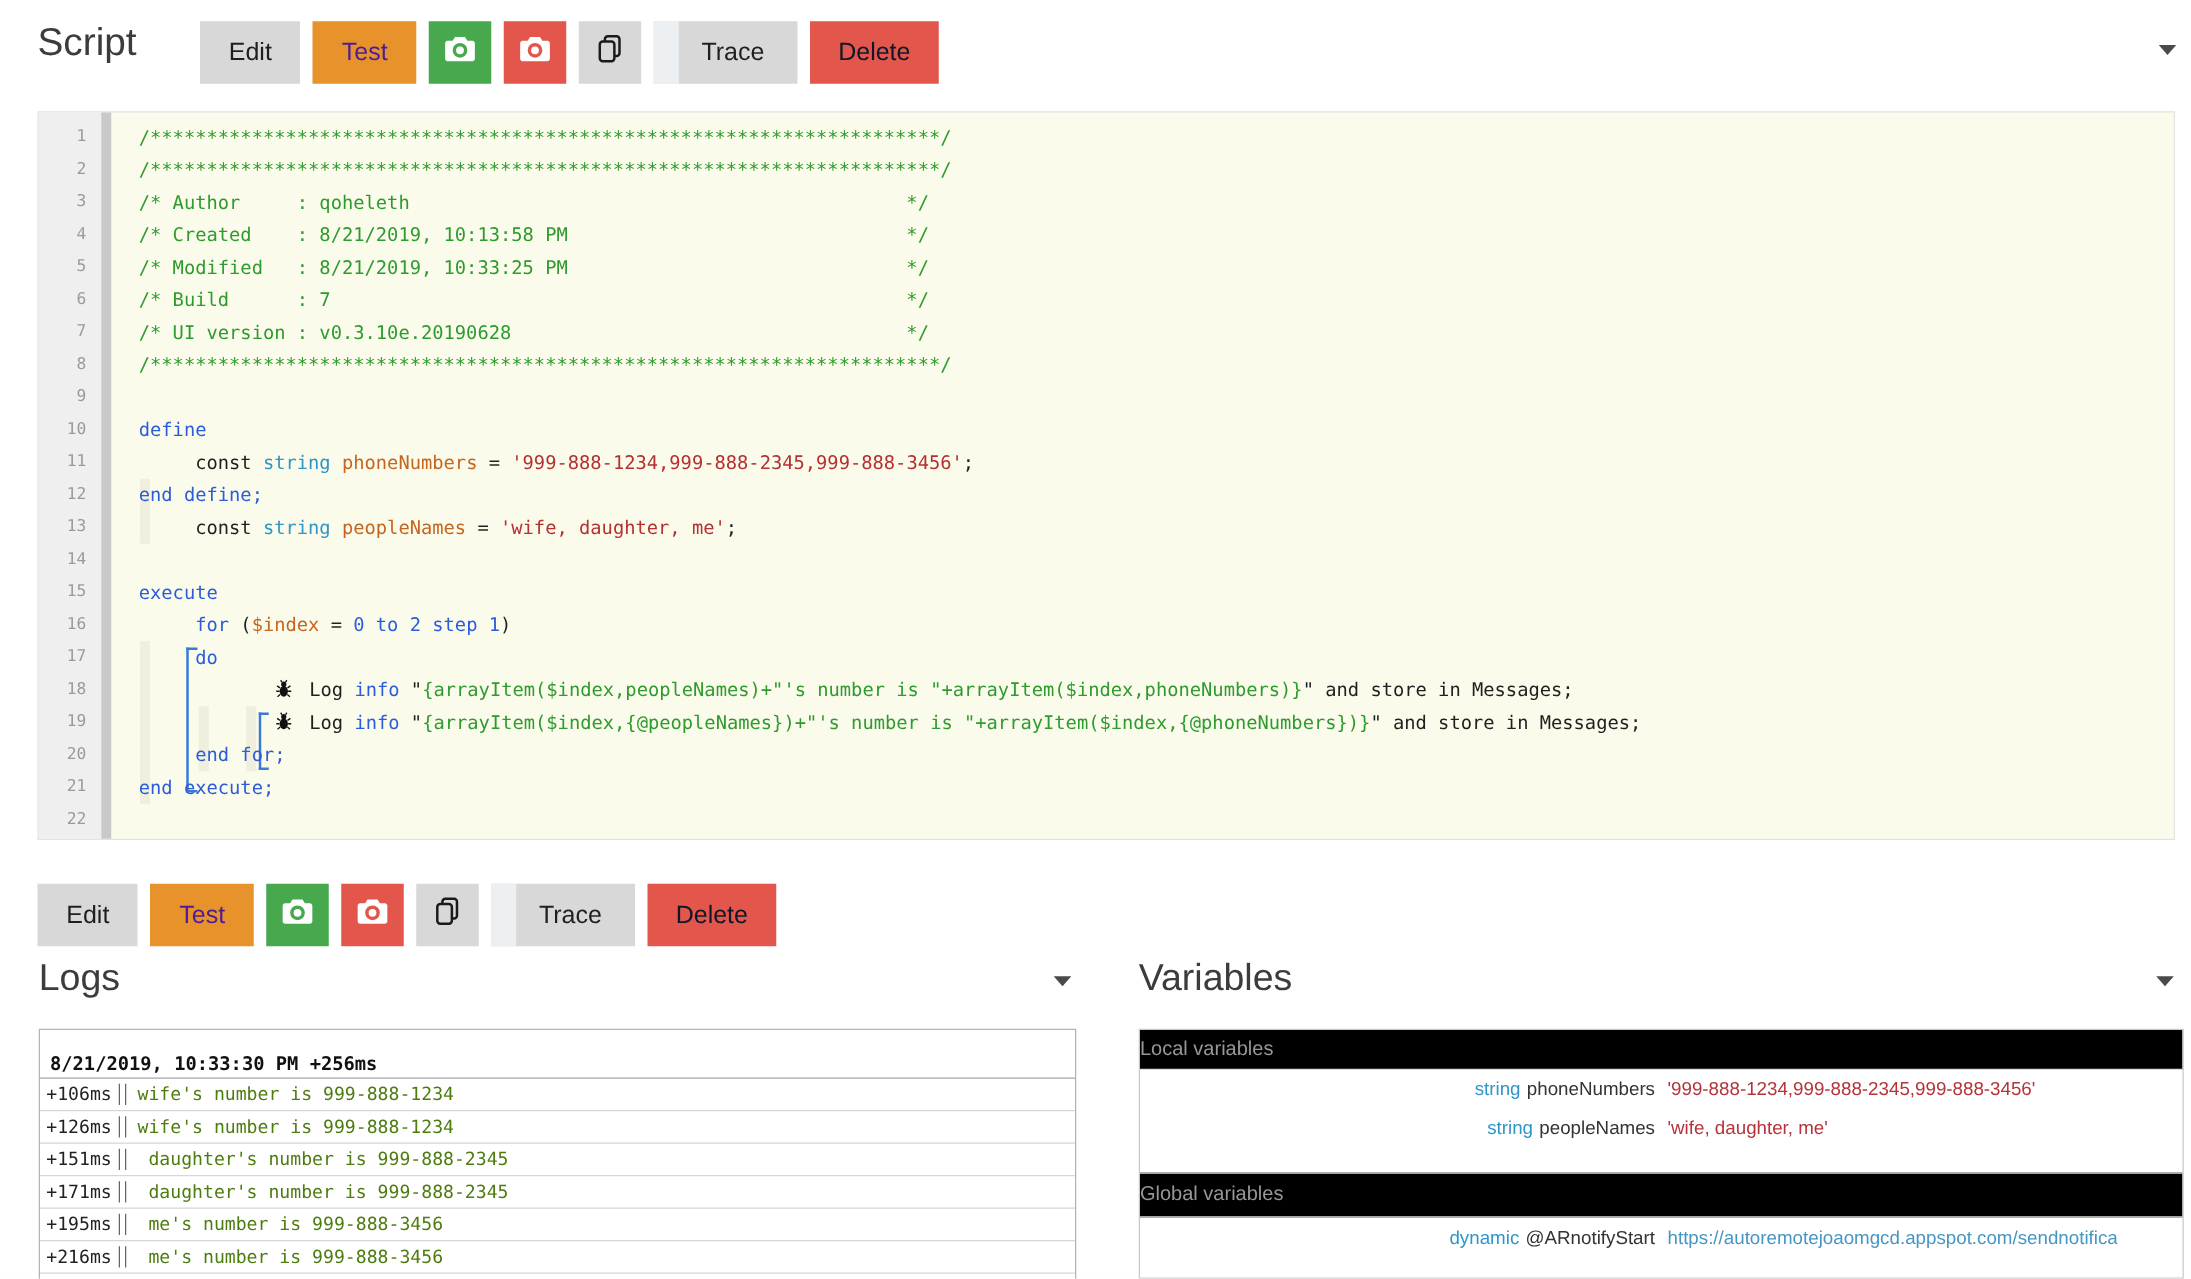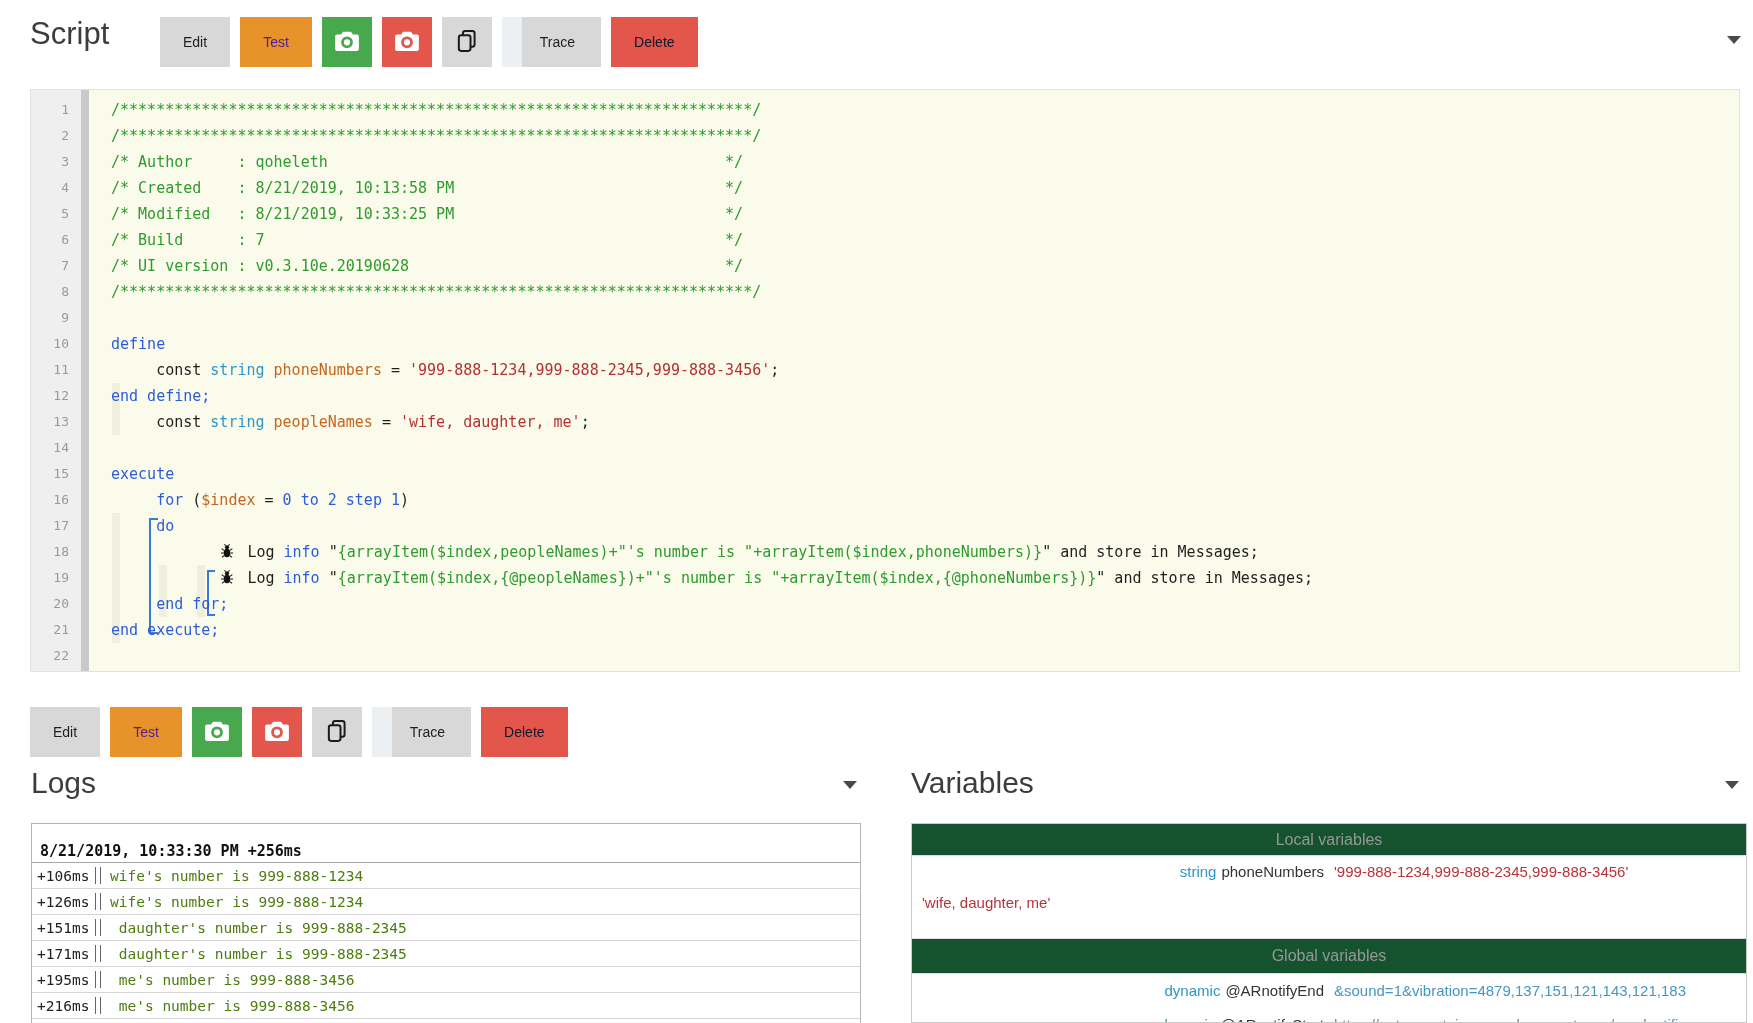--- a/index.html
+++ b/index.html
@@ -5,21 +5,21 @@
   html,body{margin:0;padding:0}
   body{width:1753px;height:1023px;overflow:hidden;background:#fff;
        font-family:"Liberation Sans",sans-serif;position:relative}
 
   .section-title{position:absolute;font-size:30px;color:#3c3c3c;font-weight:400}
 
   
   .toolbar{position:absolute;display:flex;align-items:center;gap:10px}
   #toolbar-top{left:160px;top:17px}
   #toolbar-bottom{left:30px;top:707px}
-  .btn{height:50px;border:none;font-size:14px;font-family:inherit;padding:0 23px;
+  .btn{height:50px;border:none;font-size:20px;font-family:inherit;padding:0 23px;
        color:#1f1f1f;cursor:pointer;display:flex;align-items:center;justify-content:center}
   .btn.gray{background:#d8d8d8}
   .btn.orange{background:#e8922c;color:#4c1d95}
   .btn.green{background:#47a84e}
   .btn.red{background:#e2564b;color:#0f172a}
   .icon-btn{width:50px;padding:0}
   .trace{position:relative;padding:0 26px 0 38px;background:#d8d8d8}
   .trace-box{position:absolute;left:0;top:0;bottom:0;width:20px;background:#edf0f2}
 
   .caret{position:absolute;width:0;height:0;border-left:7px solid transparent;
@@ -57,21 +57,21 @@
            font-family:"DejaVu Sans Mono",monospace;font-size:14.5px;box-sizing:border-box}
   .log-time{width:55px;padding-left:5px;color:#222;flex:none}
   .log-sep{width:4px;height:17px;border-left:1px solid #666;border-right:1px solid #666;
            margin:0 9px 0 3px;flex:none}
   .log-msg{color:#4d7c0f;white-space:pre}
 
   
   #vars-panel{position:absolute;left:911px;top:823px;width:836px;height:200px;
               border:1px solid #c9c9c9;box-sizing:border-box;background:#fff;
               overflow:hidden;font-size:15px}
-  .vhead{background:#14532d;color:#979797;text-align:center;font-size:16px}
+  .vhead{background:#000000;color:#979797;font-size:16px}
   #local-head{height:31px;line-height:31px;border-bottom:1px solid #dddddd}
   #global-head{height:34px;line-height:34px;border-top:1px solid #dddddd;
                border-bottom:1px solid #dddddd}
   .vrow{display:flex}
   .vrow.local{height:31px;line-height:31px}
   .vrow.global{height:34px;line-height:34px}
   .vlabel{width:412px;text-align:right;flex:none;white-space:nowrap}
   .vkind{color:#2e96c8}
   .vname{color:#333;margin-left:5px}
   .vval{margin-left:10px;white-space:nowrap;overflow:hidden}
@@ -262,28 +262,25 @@
 <div class="caret" style="left:1725px;top:781px"></div>
 
 <div id="vars-panel">
   <div class="vhead" id="local-head">Local variables</div>
   <div id="local-rows">
       <div class="vrow local">
         <span class="vlabel"><span class="vkind">string</span><span class="vname">phoneNumbers</span></span>
         <span class="vval vval-local">'999-888-1234,999-888-2345,999-888-3456'</span>
       </div>
       <div class="vrow local">
+        <span class="vlabel"><span class="vkind">string</span><span class="vname">peopleNames</span></span>
         <span class="vval vval-local">'wife, daughter, me'</span>
       </div>
     </div>
   <div class="vspacer"></div>
   <div class="vhead" id="global-head">Global variables</div>
   <div id="global-rows">
       <div class="vrow global">
-        <span class="vlabel"><span class="vkind">dynamic</span><span class="vname">@ARnotifyEnd</span></span>
-        <span class="vval vval-global">&amp;sound=1&amp;vibration=4879,137,151,121,143,121,183</span>
-      </div>
-      <div class="vrow global">
         <span class="vlabel"><span class="vkind">dynamic</span><span class="vname">@ARnotifyStart</span></span>
         <span class="vval vval-global">https://autoremotejoaomgcd.appspot.com/sendnotifica</span>
       </div>
     </div>
 </div>
 
 </body></html>

